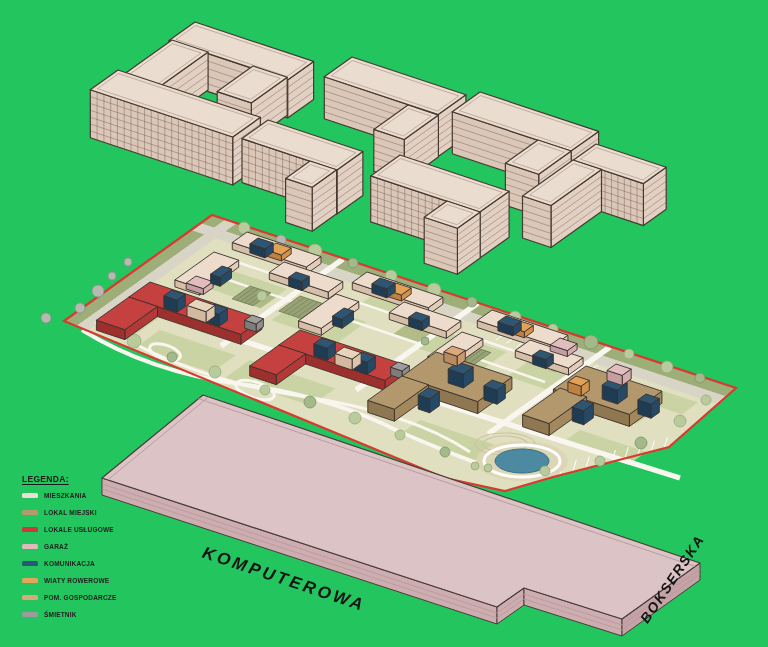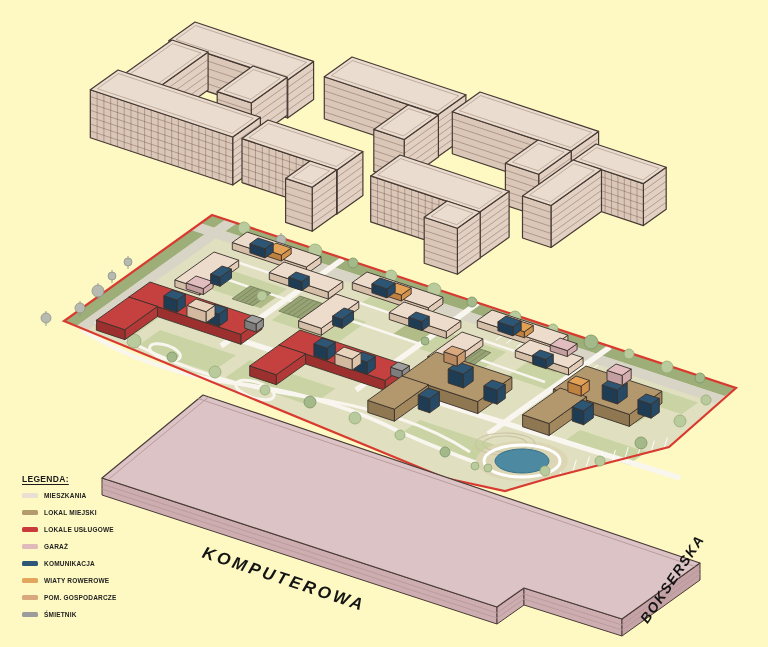--- a/index.html
+++ b/index.html
@@ -1,16 +1,16 @@
 <!DOCTYPE html>
 <html><head>
 <meta charset="utf-8">
 <style>
   html,body{margin:0;padding:0;background:#ffffff;}
-  .canvas{position:relative;width:768px;height:647px;background:#fef9c3;overflow:hidden;
+  .canvas{position:relative;width:768px;height:647px;background:#22c55e;overflow:hidden;
           font-family:"Liberation Sans",sans-serif;}
   .canvas > svg{position:absolute;left:0;top:0;}
   .legend{position:absolute;left:22px;top:474px;width:140px;}
   .legend-title{font-size:8.5px;font-weight:700;letter-spacing:.3px;color:#1b1b1b;
                 text-decoration:underline;text-underline-offset:2px;margin-bottom:8px;}
   .legend-row{display:flex;align-items:center;gap:6px;margin-bottom:11px;height:6px;}
   .swatch{width:16px;height:5px;border-radius:1.5px;flex:0 0 auto;}
   .legend-label{font-size:6.5px;font-weight:700;color:#222;letter-spacing:.2px;white-space:nowrap;}
   .street{position:absolute;color:#141414;font-style:italic;font-weight:600;white-space:nowrap;}
   #street-k{left:206px;top:543px;font-size:17px;letter-spacing:3px;

